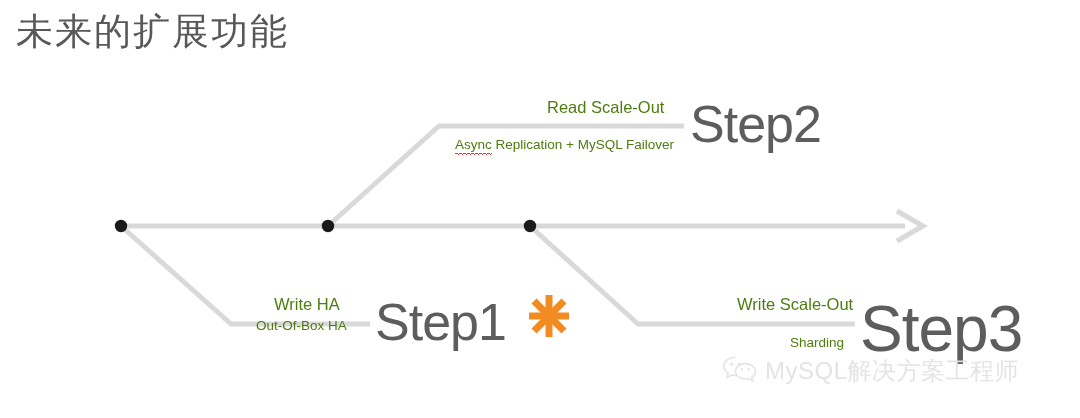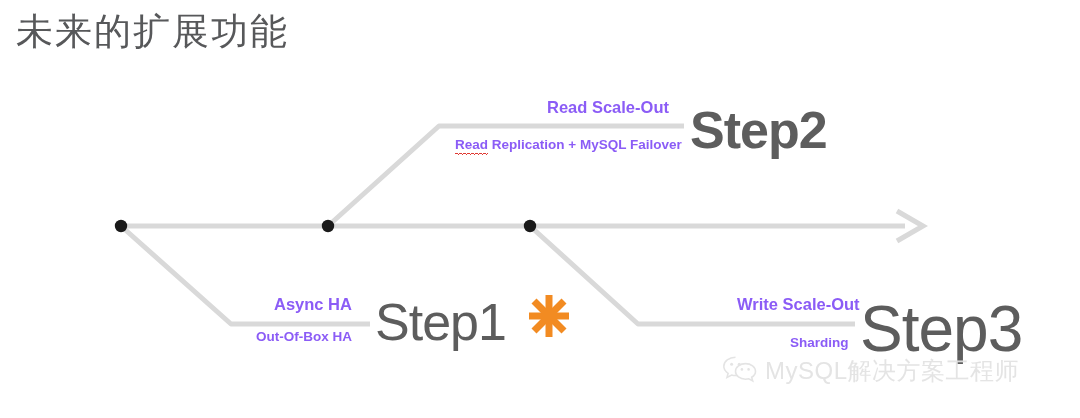--- a/index.html
+++ b/index.html
@@ -47,23 +47,22 @@
 
   
   .step-block {
     position: absolute;
     white-space: nowrap;
   }
   .step-top-label,
   .step-bottom-label {
     position: absolute;
     white-space: nowrap;
-    color: #8b5cf6;
+    color: #4d7c0f;
     font-family: "Liberation Sans", "DejaVu Sans", sans-serif;
-    font-weight: bold;
   }
   .step-top-label {
     font-size: 16.5px;
   }
   .step-bottom-label {
     font-size: 13.5px;
   }
   .step-word {
     position: absolute;
     white-space: nowrap;
@@ -131,30 +130,30 @@
 
     <circle cx="121" cy="226" r="6.2" fill="#1a1a1a"></circle>
     <circle cx="328" cy="226" r="6.2" fill="#1a1a1a"></circle>
     <circle cx="530" cy="226" r="6.2" fill="#1a1a1a"></circle>
   </svg>
 
   <div class="step-block">
     <div class="step-top-label" style="left:547px; top:98px;">Read Scale-Out</div>
 
     <div class="step-bottom-label" style="left:455px; top:137px;">
-      <span class="misspelled">Read</span><span> Replication + MySQL Failover</span>
+      <span class="misspelled">Async</span><span> Replication + MySQL Failover</span>
     </div>
 
-    <div class="step-word" style="left:690px; top:100px; font-size:52px;font-weight:bold;">Step2</div>
+    <div class="step-word" style="left:690px; top:94px; font-size:52px;">Step2</div>
   </div>
 
   <div class="step-block">
-    <div class="step-top-label" style="left:274px; top:295px;">Async HA</div>
+    <div class="step-top-label" style="left:274px; top:295px;">Write HA</div>
 
-    <div class="step-bottom-label" style="left:256px; top:329px;">Out-Of-Box HA</div>
+    <div class="step-bottom-label" style="left:256px; top:318px;">Out-Of-Box HA</div>
 
     <div class="step-word" style="left:375px; top:292px; font-size:52px;">Step1</div>
 
     <svg class="asterisk-mark" style="left:525px; top:292px;" width="48" height="50" viewBox="0 0 48 50" xmlns="http://www.w3.org/2000/svg">
       <g stroke="#f28b22" stroke-width="7" stroke-linecap="butt">
         <line x1="24" y1="3" x2="24" y2="45"></line>
         <line x1="4" y1="24" x2="44" y2="24"></line>
         <line x1="9" y1="9" x2="39" y2="39"></line>
         <line x1="39" y1="9" x2="9" y2="39"></line>
       </g>

